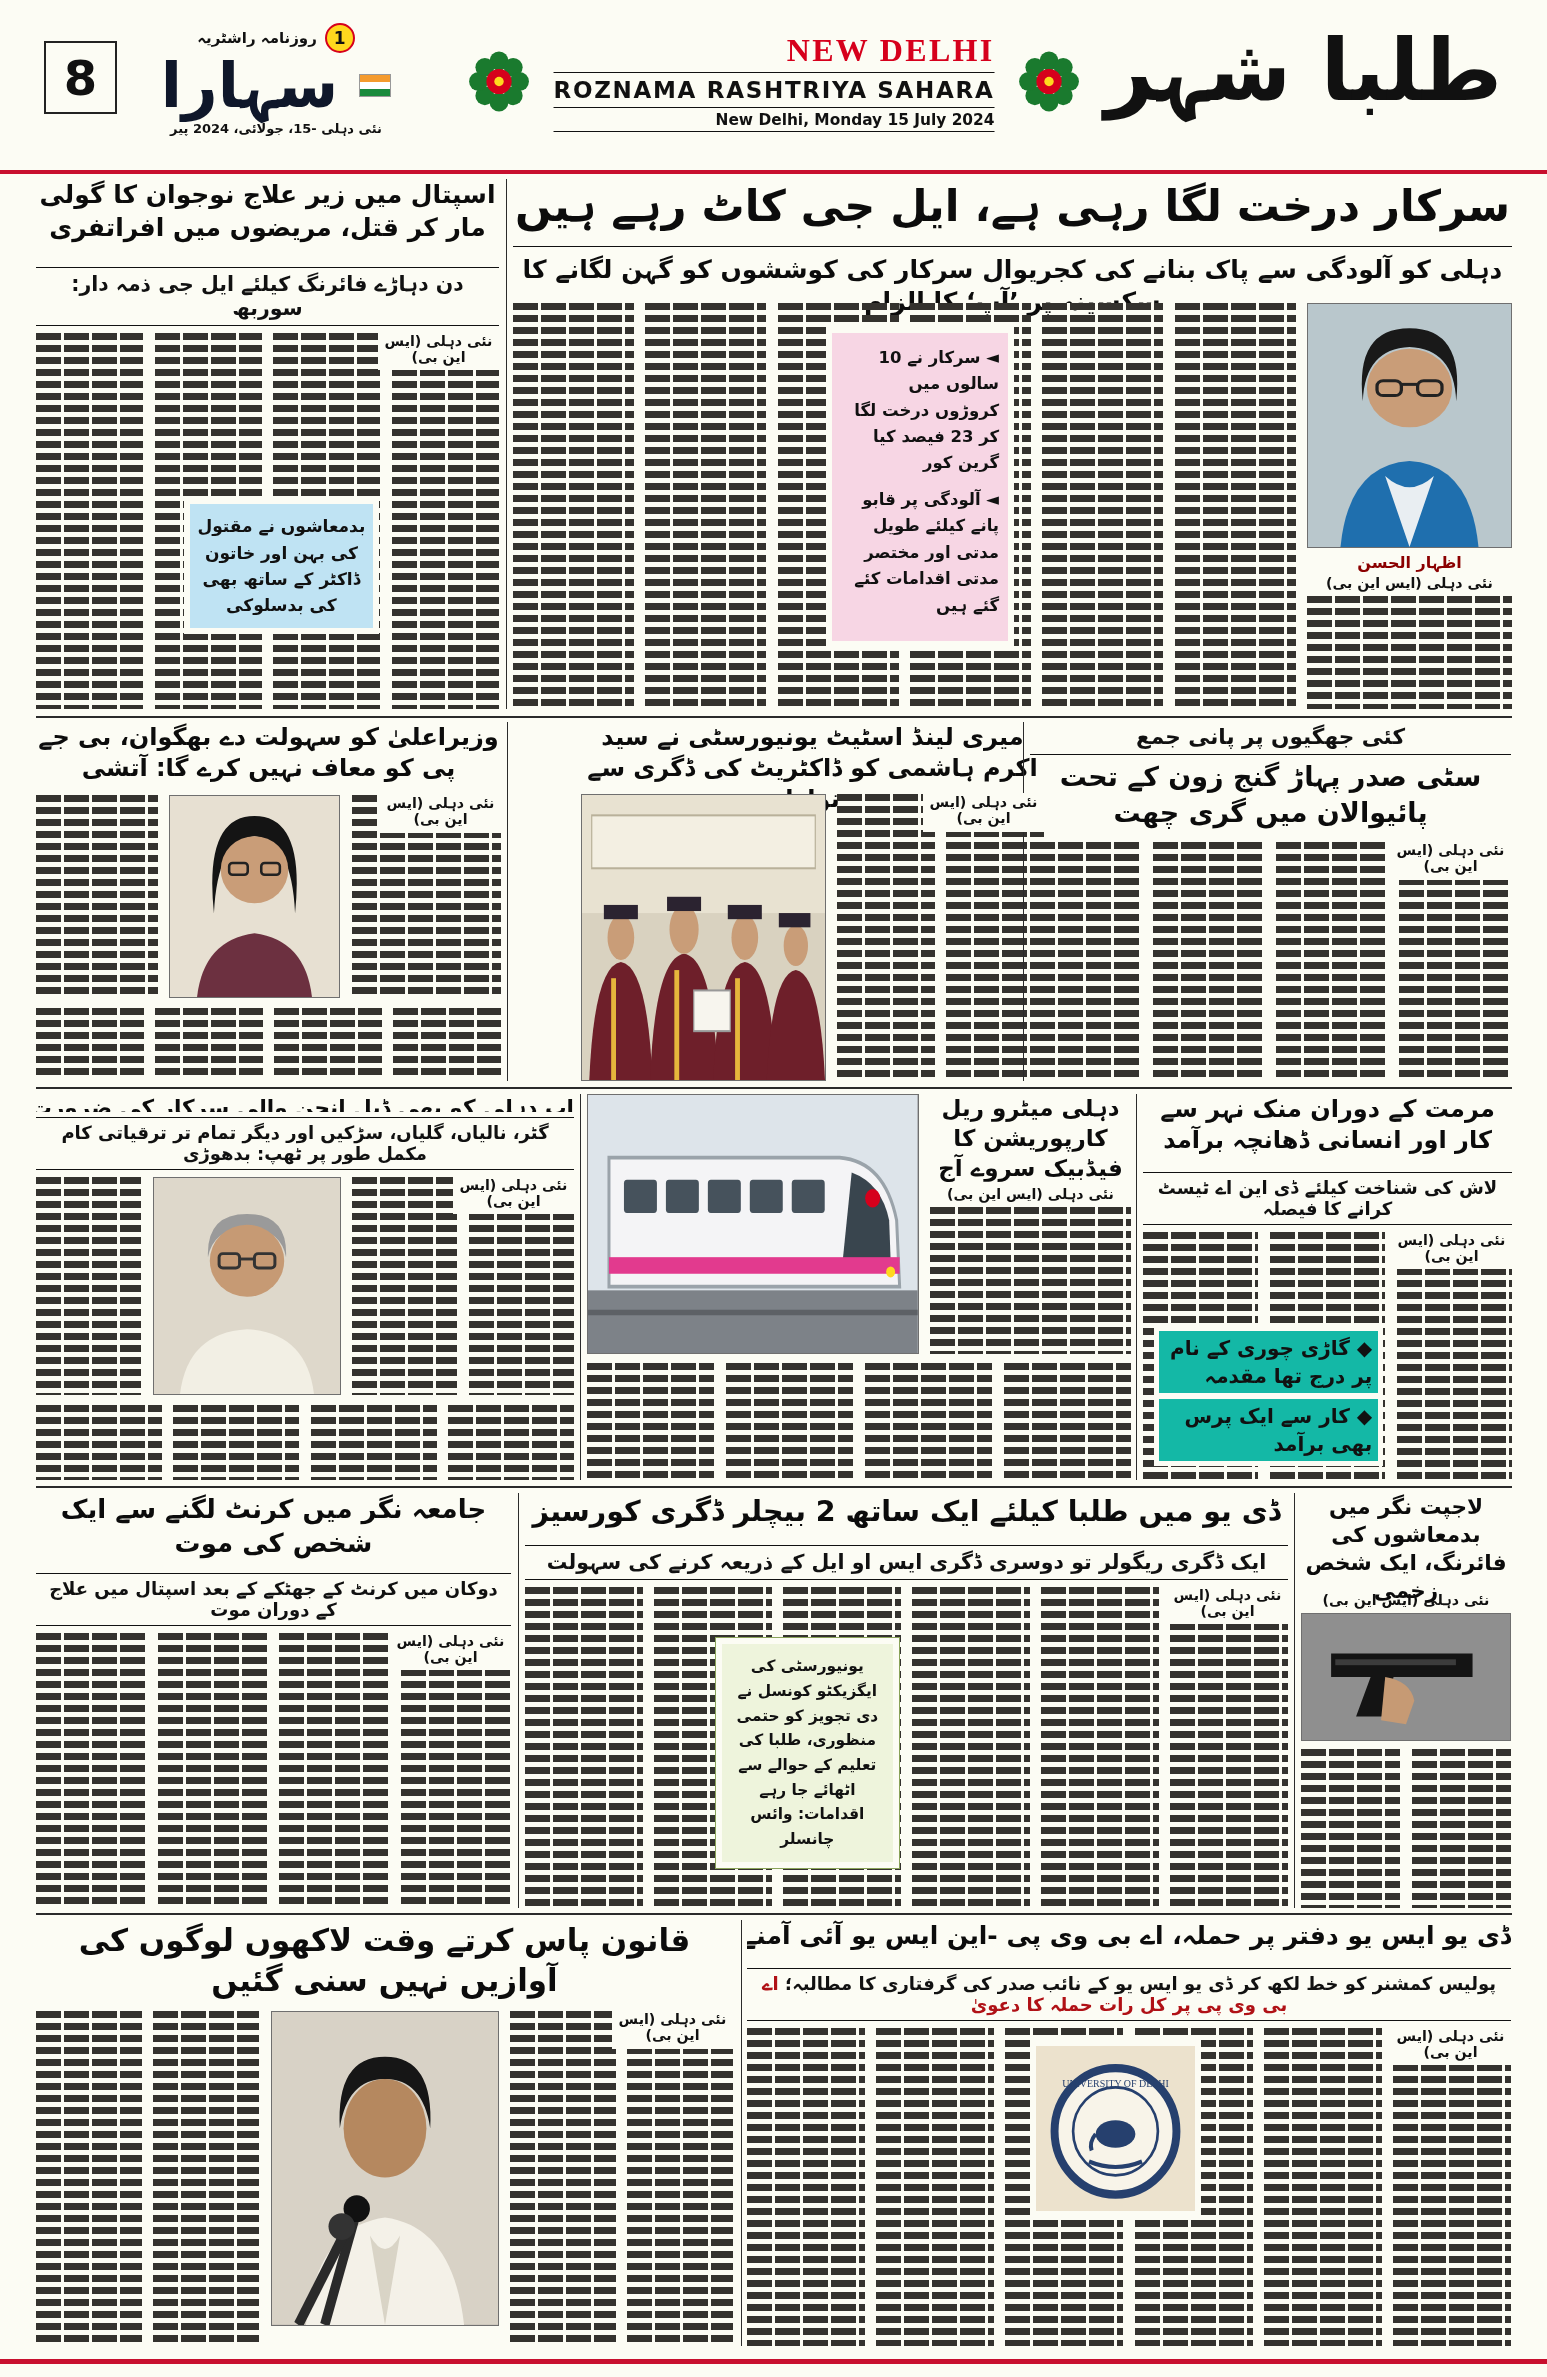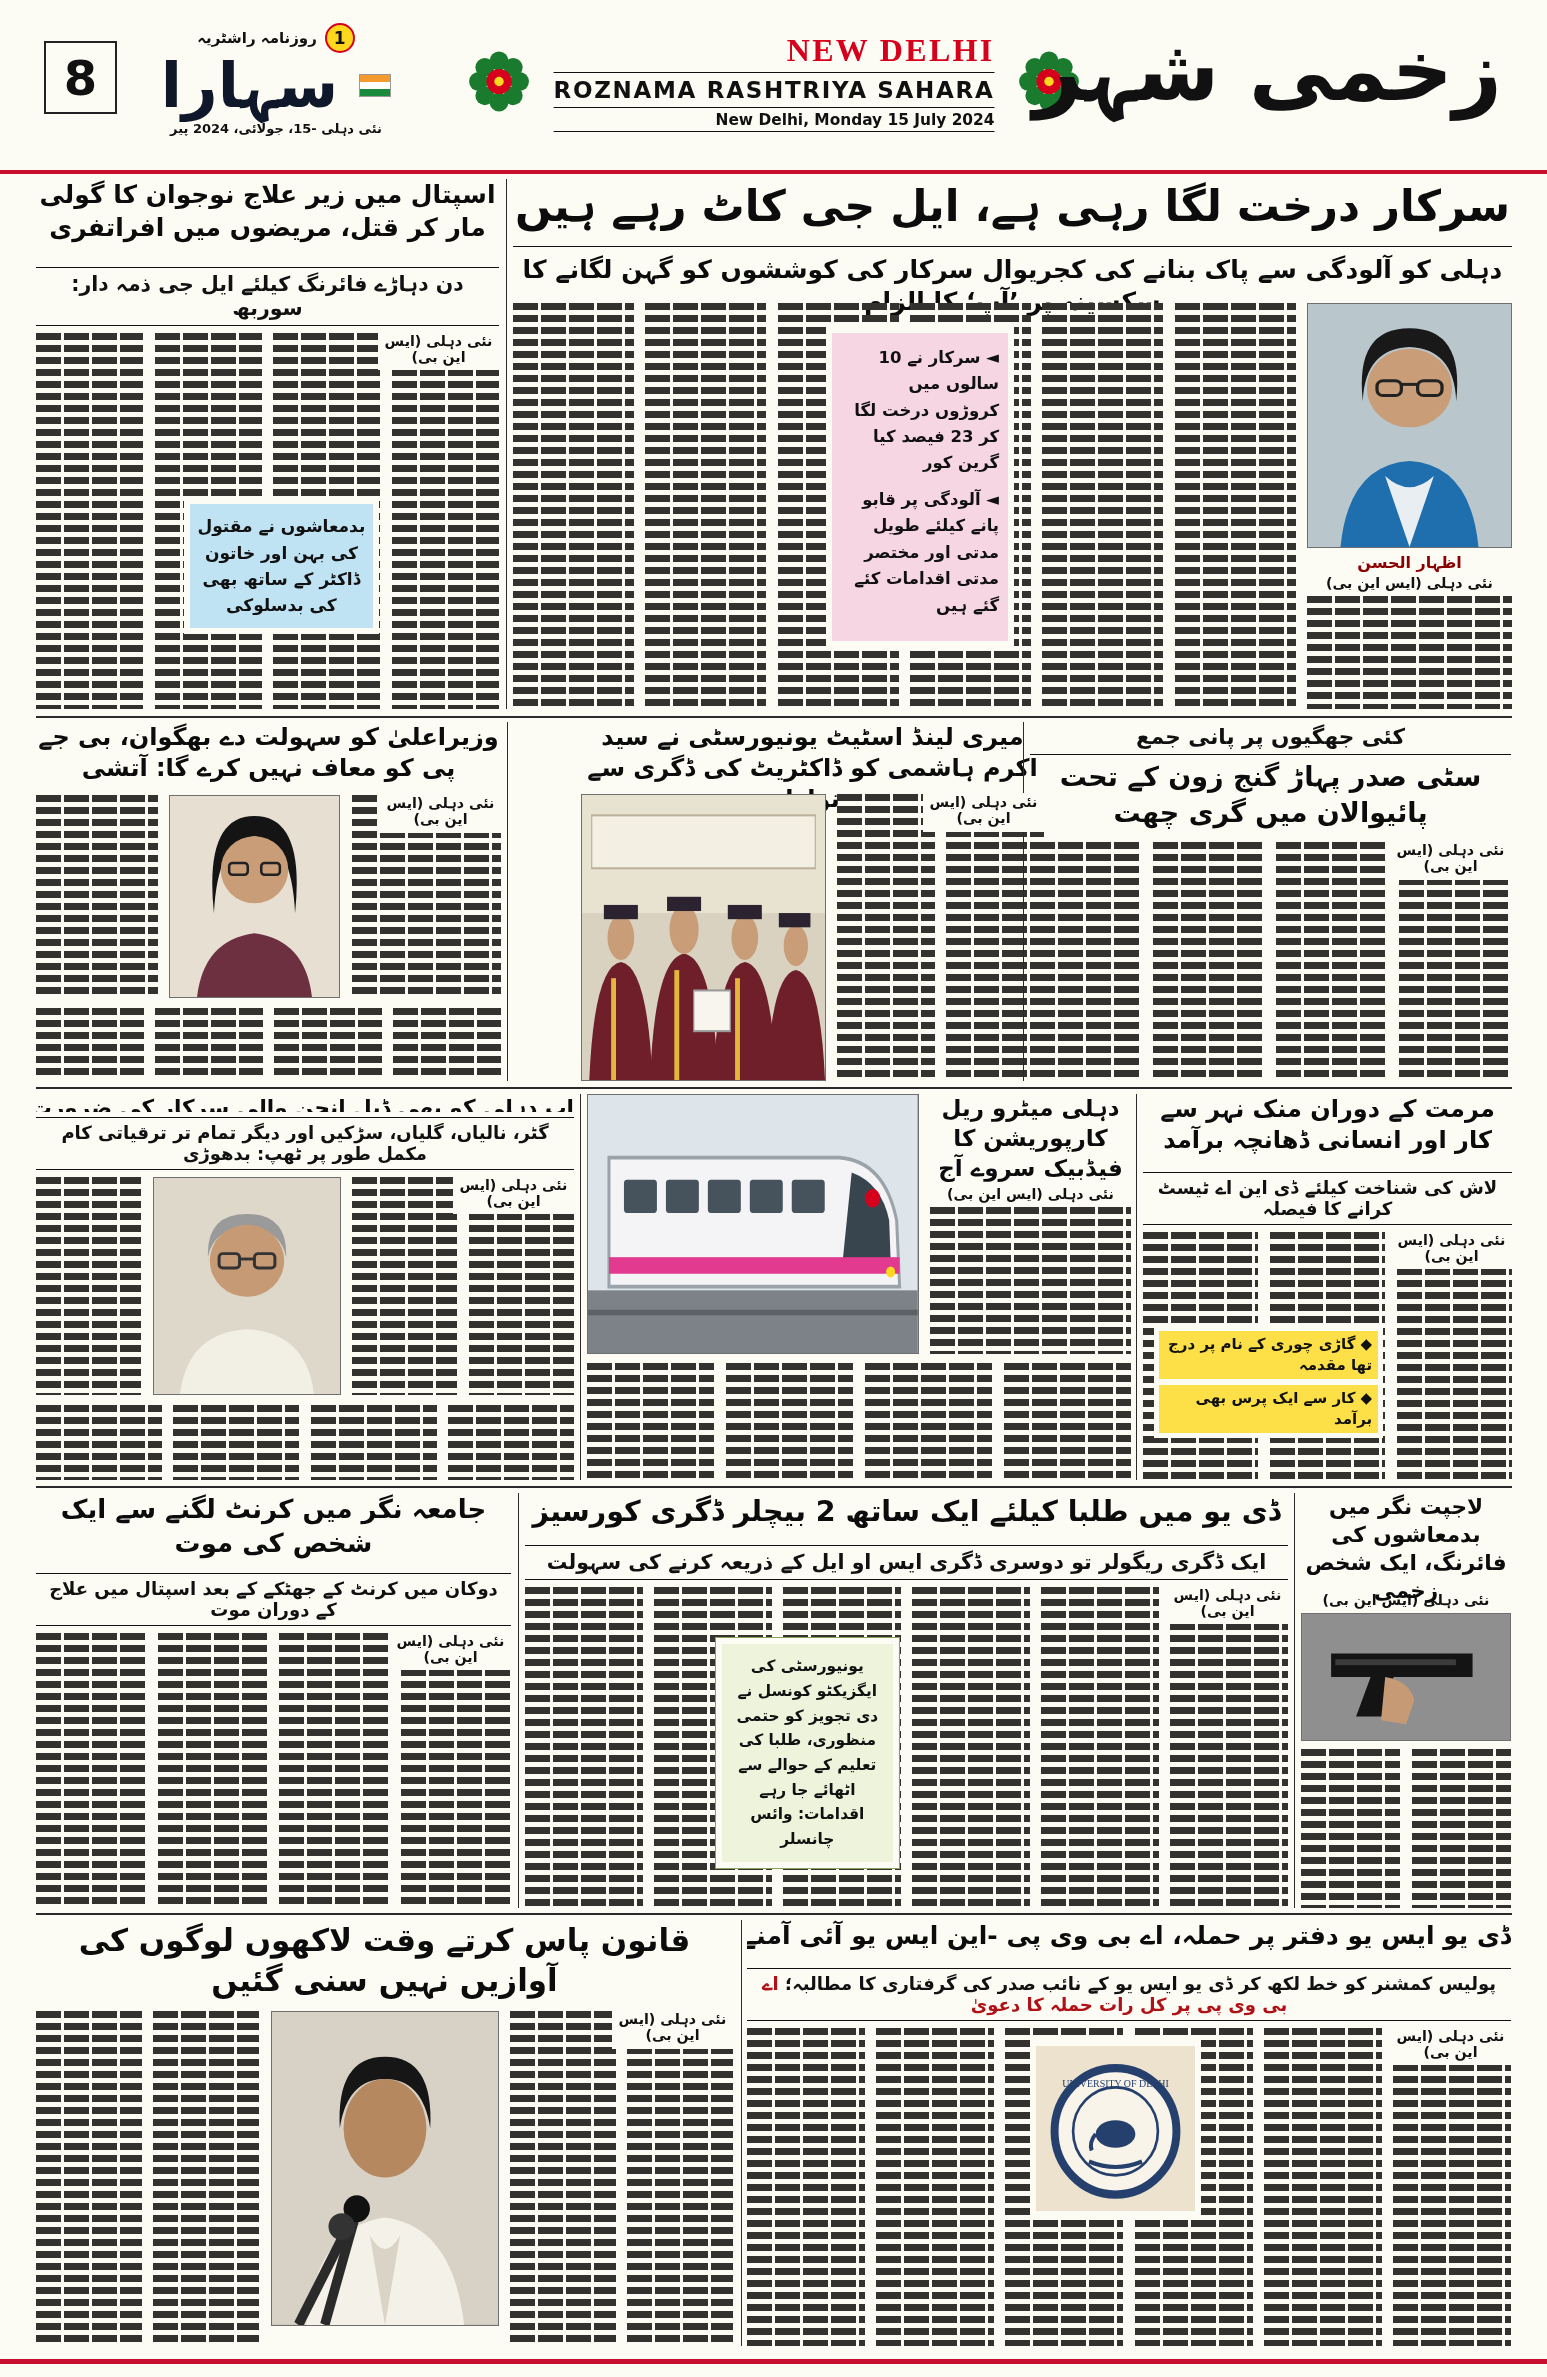--- a/index.html
+++ b/index.html
@@ -55,21 +55,21 @@
   .photo{border:1.1px solid #6f6f6f;background:#737373;overflow:hidden;flex:0 0 auto;}
   .photo svg{width:100%;height:100%;display:block;}
   
   .inset{position:absolute;z-index:4;border:6.8px solid #fcfcf4;}
   .box-blue{background:#bfe3f3;font-weight:bold;font-size:17px;text-align:center;padding:9px 6.8px;line-height:1.55;}
   .box-pink{background:#f7d6e4;padding:11.4px 9px;font-weight:bold;font-size:16.5px;line-height:1.6;text-align:right;}
   .box-pink .pt{display:block;margin-bottom:10.3px;}
   .box-green{background:#eef4dc;outline:1.1px solid #8aa35a;padding:10.3px 8px;font-weight:bold;font-size:15.4px;
              text-align:center;line-height:1.6;}
   .box-yellow-wrap{position:absolute;z-index:4;border:5.7px solid #fcfcf4;background:#fcfcf4;}
-  .mark-y{display:block;background:#fde047;font-weight:bold;font-size:15px;padding:2.8px 5.7px;margin-bottom:6.8px;
+  .mark-y{display:block;background:#14b8a6;font-weight:bold;font-size:20px;padding:2.8px 5.7px;margin-bottom:6.8px;
           text-align:right;line-height:1.4;}
 </style>
 </head>
 <body>
 
 <div class="page">
 
   <div class="pageno">
     <span>8</span>
   </div>
@@ -115,21 +115,21 @@
           <circle cx="20" cy="33" r="6"></circle>
           <circle cx="11" cy="29" r="6"></circle>
         <circle cx="7" cy="20" r="6"></circle>
           <circle cx="11" cy="11" r="6"></circle>
       </g>
       <circle cx="20" cy="20" r="8" fill="#d6001c"></circle>
         <circle cx="20" cy="20" r="3" fill="#ffd81e"></circle>
     </svg>
   </div>
 
-  <div class="section-title urdu">زخمی شہر</div>
+  <div class="section-title urdu">طلبا شہر</div>
 
   <div class="redline" style="top:170px;"></div>
 
   <div class="article urdu" style="left:36px;top:179px;width:463px;height:530px;">
     <div class="hl" style="font-size:25px;height:83px;">اسپتال میں زیر علاج نوجوان کا گولی مار کر قتل، مریضوں میں افراتفری</div>
     <div class="sub" style="font-size:20.5px;">دن دہاڑے فائرنگ کیلئے ایل جی ذمہ دار: سوربھ</div>
     <div class="body">
       <div class="dateline">نئی دہلی (ایس این بی)</div>
       <div class="cols">
         <div class="stripes"></div>

